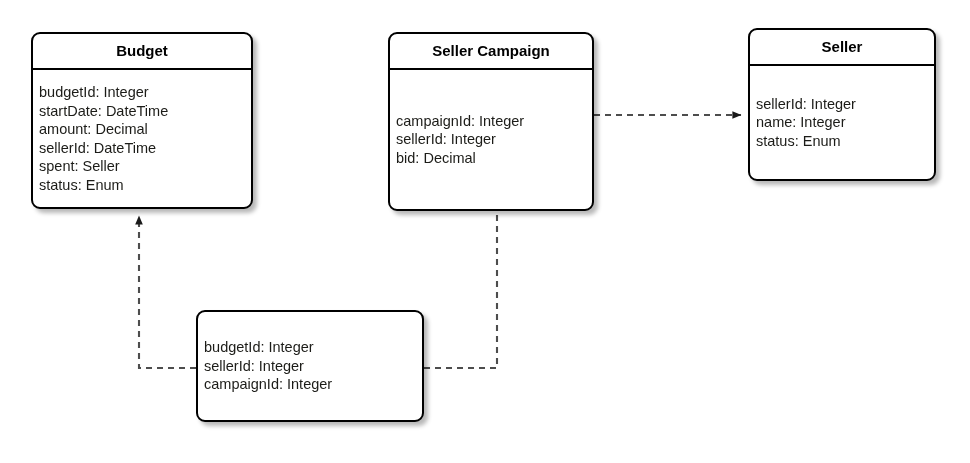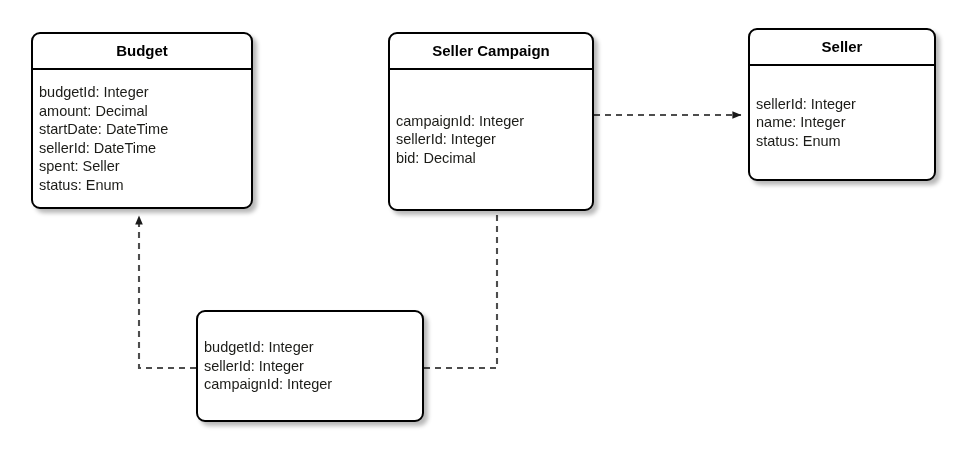--- a/index.html
+++ b/index.html
@@ -78,22 +78,22 @@
       <path marker-end="url(#arrow-filled)" d="M 196 368 L 139 368 L 139 216"></path>
       <path marker-end="url(#arrow-filled)" d="M 424 368 L 497 368 L 497 192"></path>
       <path marker-end="url(#arrow-filled)" d="M 594 115 L 741 115"></path>
     </g>
   </svg>
 
   <div class="entity" style="left: 31px; top: 32px; width: 222px; height: 177px;">
     <div class="entity-title">Budget</div>
     <div class="entity-attrs">
       <div class="attr-row">budgetId: Integer</div>
+      <div class="attr-row">startDate: DateTime</div>
       <div class="attr-row">amount: Decimal</div>
-      <div class="attr-row">startDate: DateTime</div>
       <div class="attr-row">sellerId: DateTime</div>
       <div class="attr-row">spent: Seller</div>
       <div class="attr-row">status: Enum</div>
     </div>
   </div>
 
   <div class="entity" style="left: 388px; top: 32px; width: 206px; height: 179px;">
     <div class="entity-title">Seller Campaign</div>
     <div class="entity-attrs">
       <div class="attr-row">campaignId: Integer</div>

